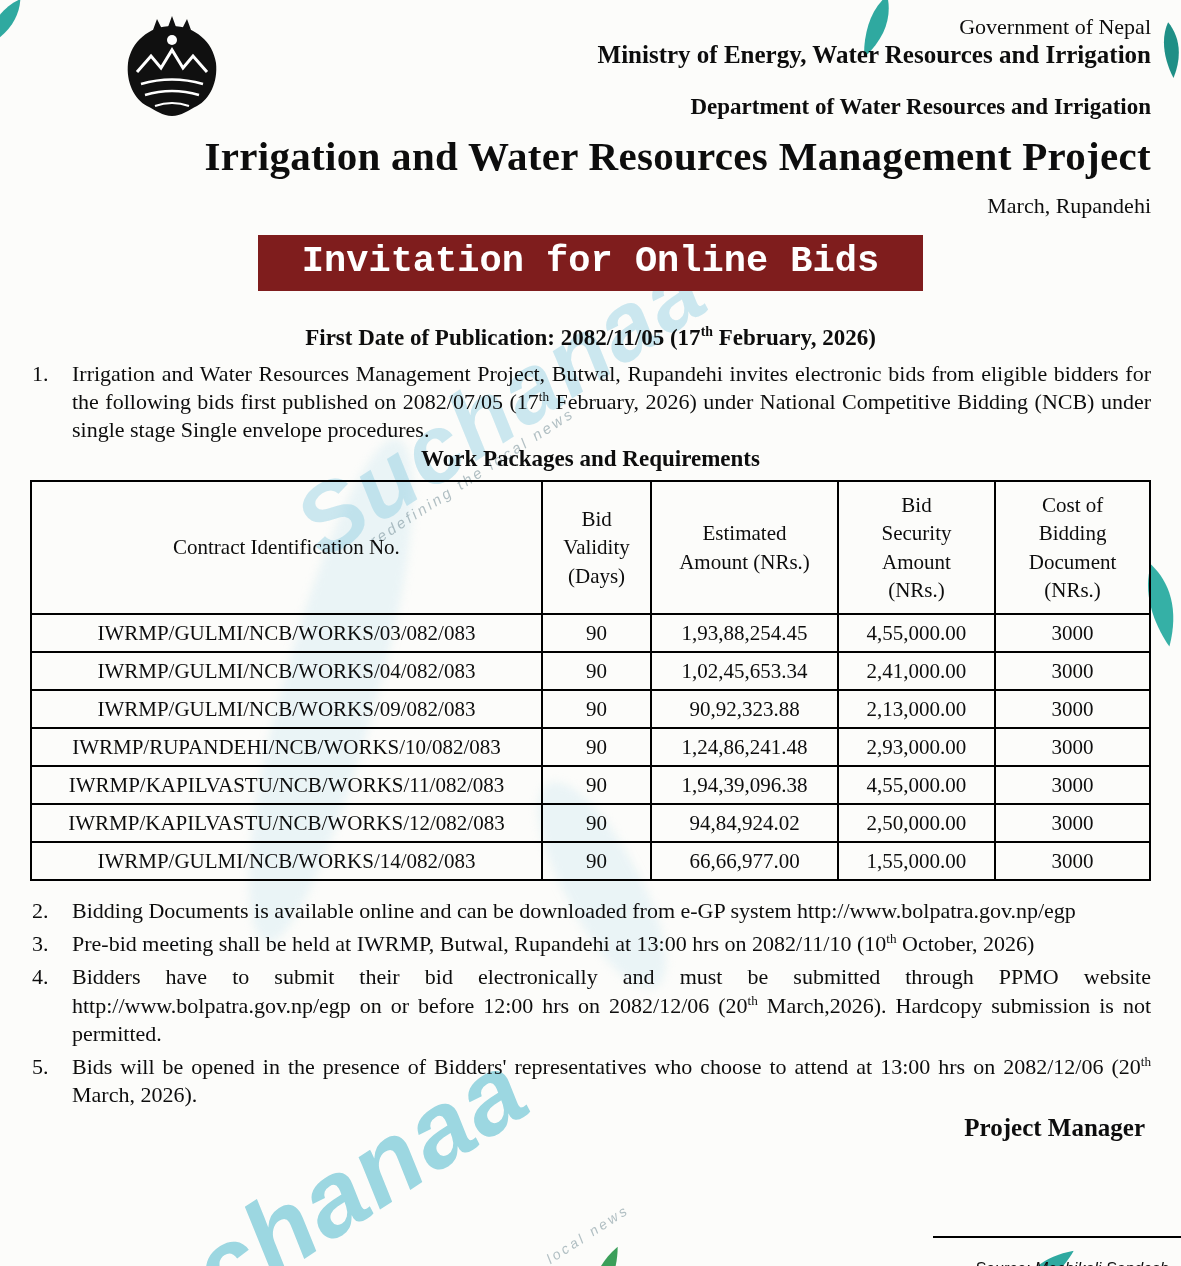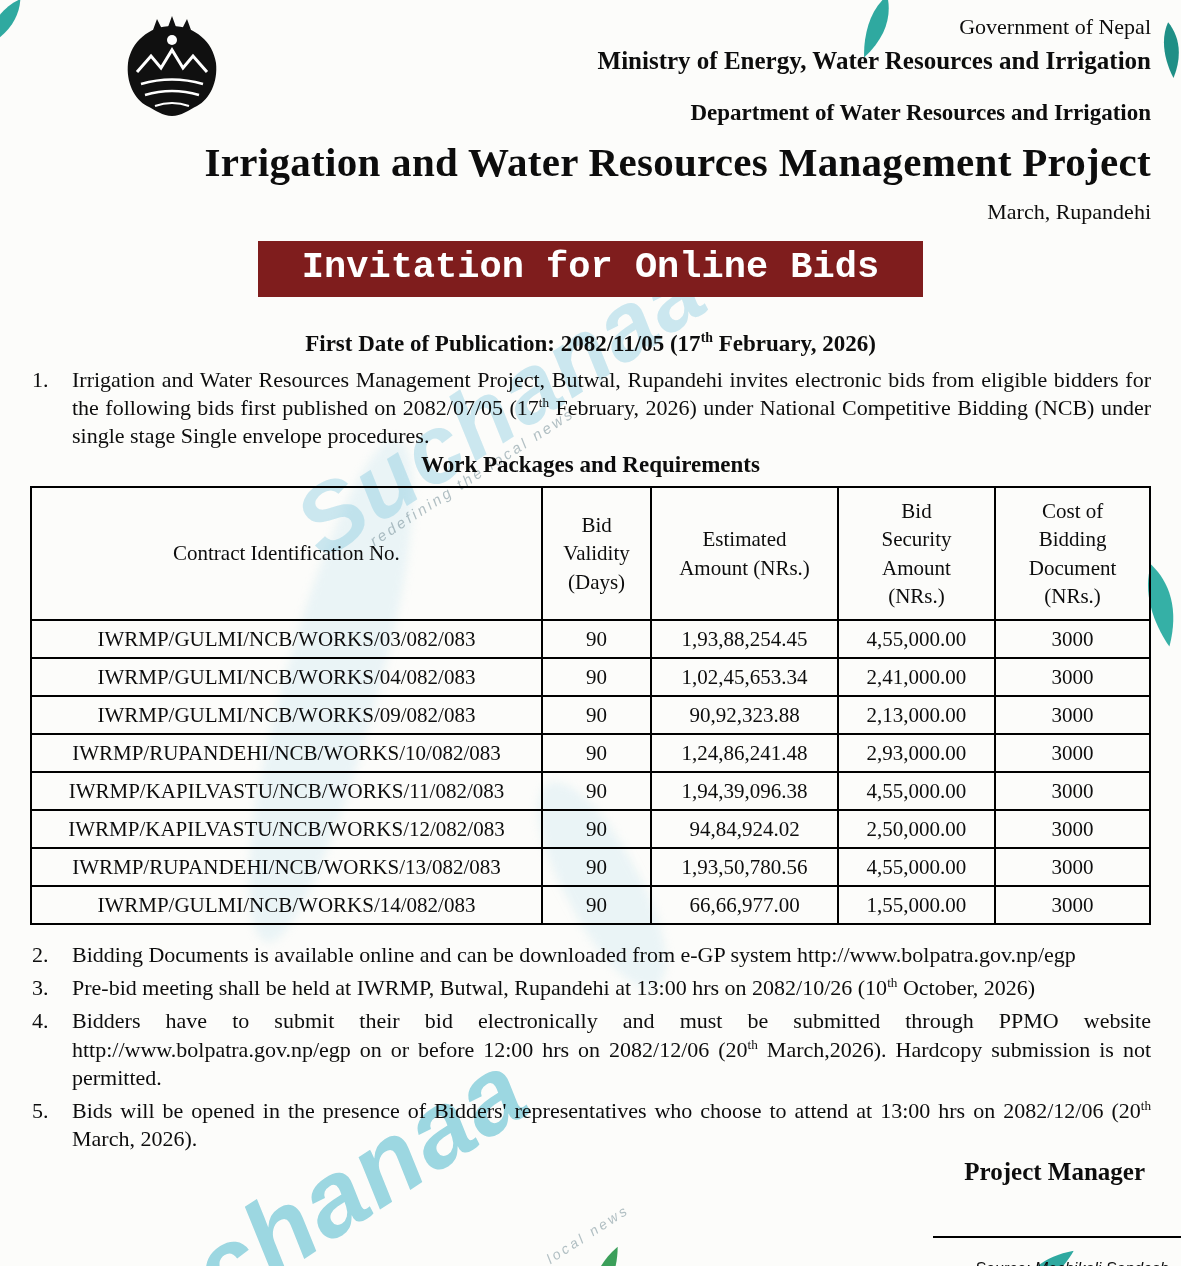--- a/index.html
+++ b/index.html
@@ -32,21 +32,21 @@
   }
   .swoosh{position:absolute;background:rgba(140,205,225,0.16);filter:blur(5px);}
   .swoosh-upper{left:282px;top:430px;width:96px;height:520px;border-radius:55% 45% 50% 50%/60% 40% 60% 40%;transform:rotate(14deg);}
   .swoosh-lower{left:565px;top:770px;width:74px;height:230px;border-radius:50%/45%;transform:rotate(-28deg);}
   .leaf{position:absolute;}
   
   .content{position:relative;z-index:2;padding:14px 30px 0 30px;}
   .center{text-align:right;}
   .emblem{position:absolute;left:116px;top:16px;}
   .gov{font-size:22px;}
-  .ministry{font-size:25px;font-weight:bold;margin-top:7px;}
+  .ministry{font-size:25px;font-weight:bold;margin-top:1px;}
   .dept{font-size:23px;font-weight:bold;margin-top:25px;}
   .project{font-size:41px;font-weight:bold;margin-top:12px;letter-spacing:0.3px;}
   .loc{font-size:22px;margin-top:13px;}
   .banner-wrap{margin-top:16px;text-align:center;}
   .banner{display:inline-block;background:#7f1d1d;color:#fff;font-size:37px;font-weight:bold;padding:5px 44px 9px;font-family:Liberation Mono, monospace;}
   .pub{font-size:23px;font-weight:bold;text-align:center;margin-top:33px;}
   .num-item{position:relative;padding-left:42px;text-align:justify;font-size:22px;line-height:1.28;}
   .num-item .num{position:absolute;left:2px;}
   .intro{margin-top:9px;}
   .section-title{font-size:23px;font-weight:bold;text-align:center;margin-top:2px;}
@@ -188,44 +188,37 @@
           <td>3000</td>
         </tr>
         <tr>
           <td>IWRMP/KAPILVASTU/NCB/WORKS/12/082/083</td>
           <td>90</td>
           <td>94,84,924.02</td>
           <td>2,50,000.00</td>
           <td>3000</td>
         </tr>
         <tr>
-          <td>IWRMP/RUPANDEHI/NCB/WORKS/13/082/083</td>
-          <td>90</td>
-          <td>1,93,50,780.56</td>
-          <td>4,55,000.00</td>
-          <td>3000</td>
-        </tr>
-        <tr>
           <td>IWRMP/GULMI/NCB/WORKS/14/082/083</td>
           <td>90</td>
           <td>66,66,977.00</td>
           <td>1,55,000.00</td>
           <td>3000</td>
         </tr>
       </tbody>
     </table>
 
     <div class="notes">
       <div class="num-item">
         <span class="num">2.</span>
         <span><span>Bidding Documents is available online and can be downloaded from e-GP system http://www.bolpatra.gov.np/egp</span><sup></sup><span></span></span>
       </div>
       <div class="num-item">
         <span class="num">3.</span>
-        <span><span>Pre-bid meeting shall be held at IWRMP, Butwal, Rupandehi at 13:00 hrs on 2082/10/26 (10</span><sup>th</sup><span> October, 2026)</span></span>
+        <span><span>Pre-bid meeting shall be held at IWRMP, Butwal, Rupandehi at 13:00 hrs on 2082/11/10 (10</span><sup>th</sup><span> October, 2026)</span></span>
       </div>
       <div class="num-item">
         <span class="num">4.</span>
         <span><span>Bidders have to submit their bid electronically and must be submitted through PPMO website http://www.bolpatra.gov.np/egp on or before 12:00 hrs on 2082/12/06 (20</span><sup>th</sup><span> March,2026). Hardcopy submission is not permitted.</span></span>
       </div>
       <div class="num-item">
         <span class="num">5.</span>
         <span><span>Bids will be opened in the presence of Bidders' representatives who choose to attend at 13:00 hrs on 2082/12/06 (20</span><sup>th</sup><span> March, 2026).</span></span>
       </div>
     </div>

